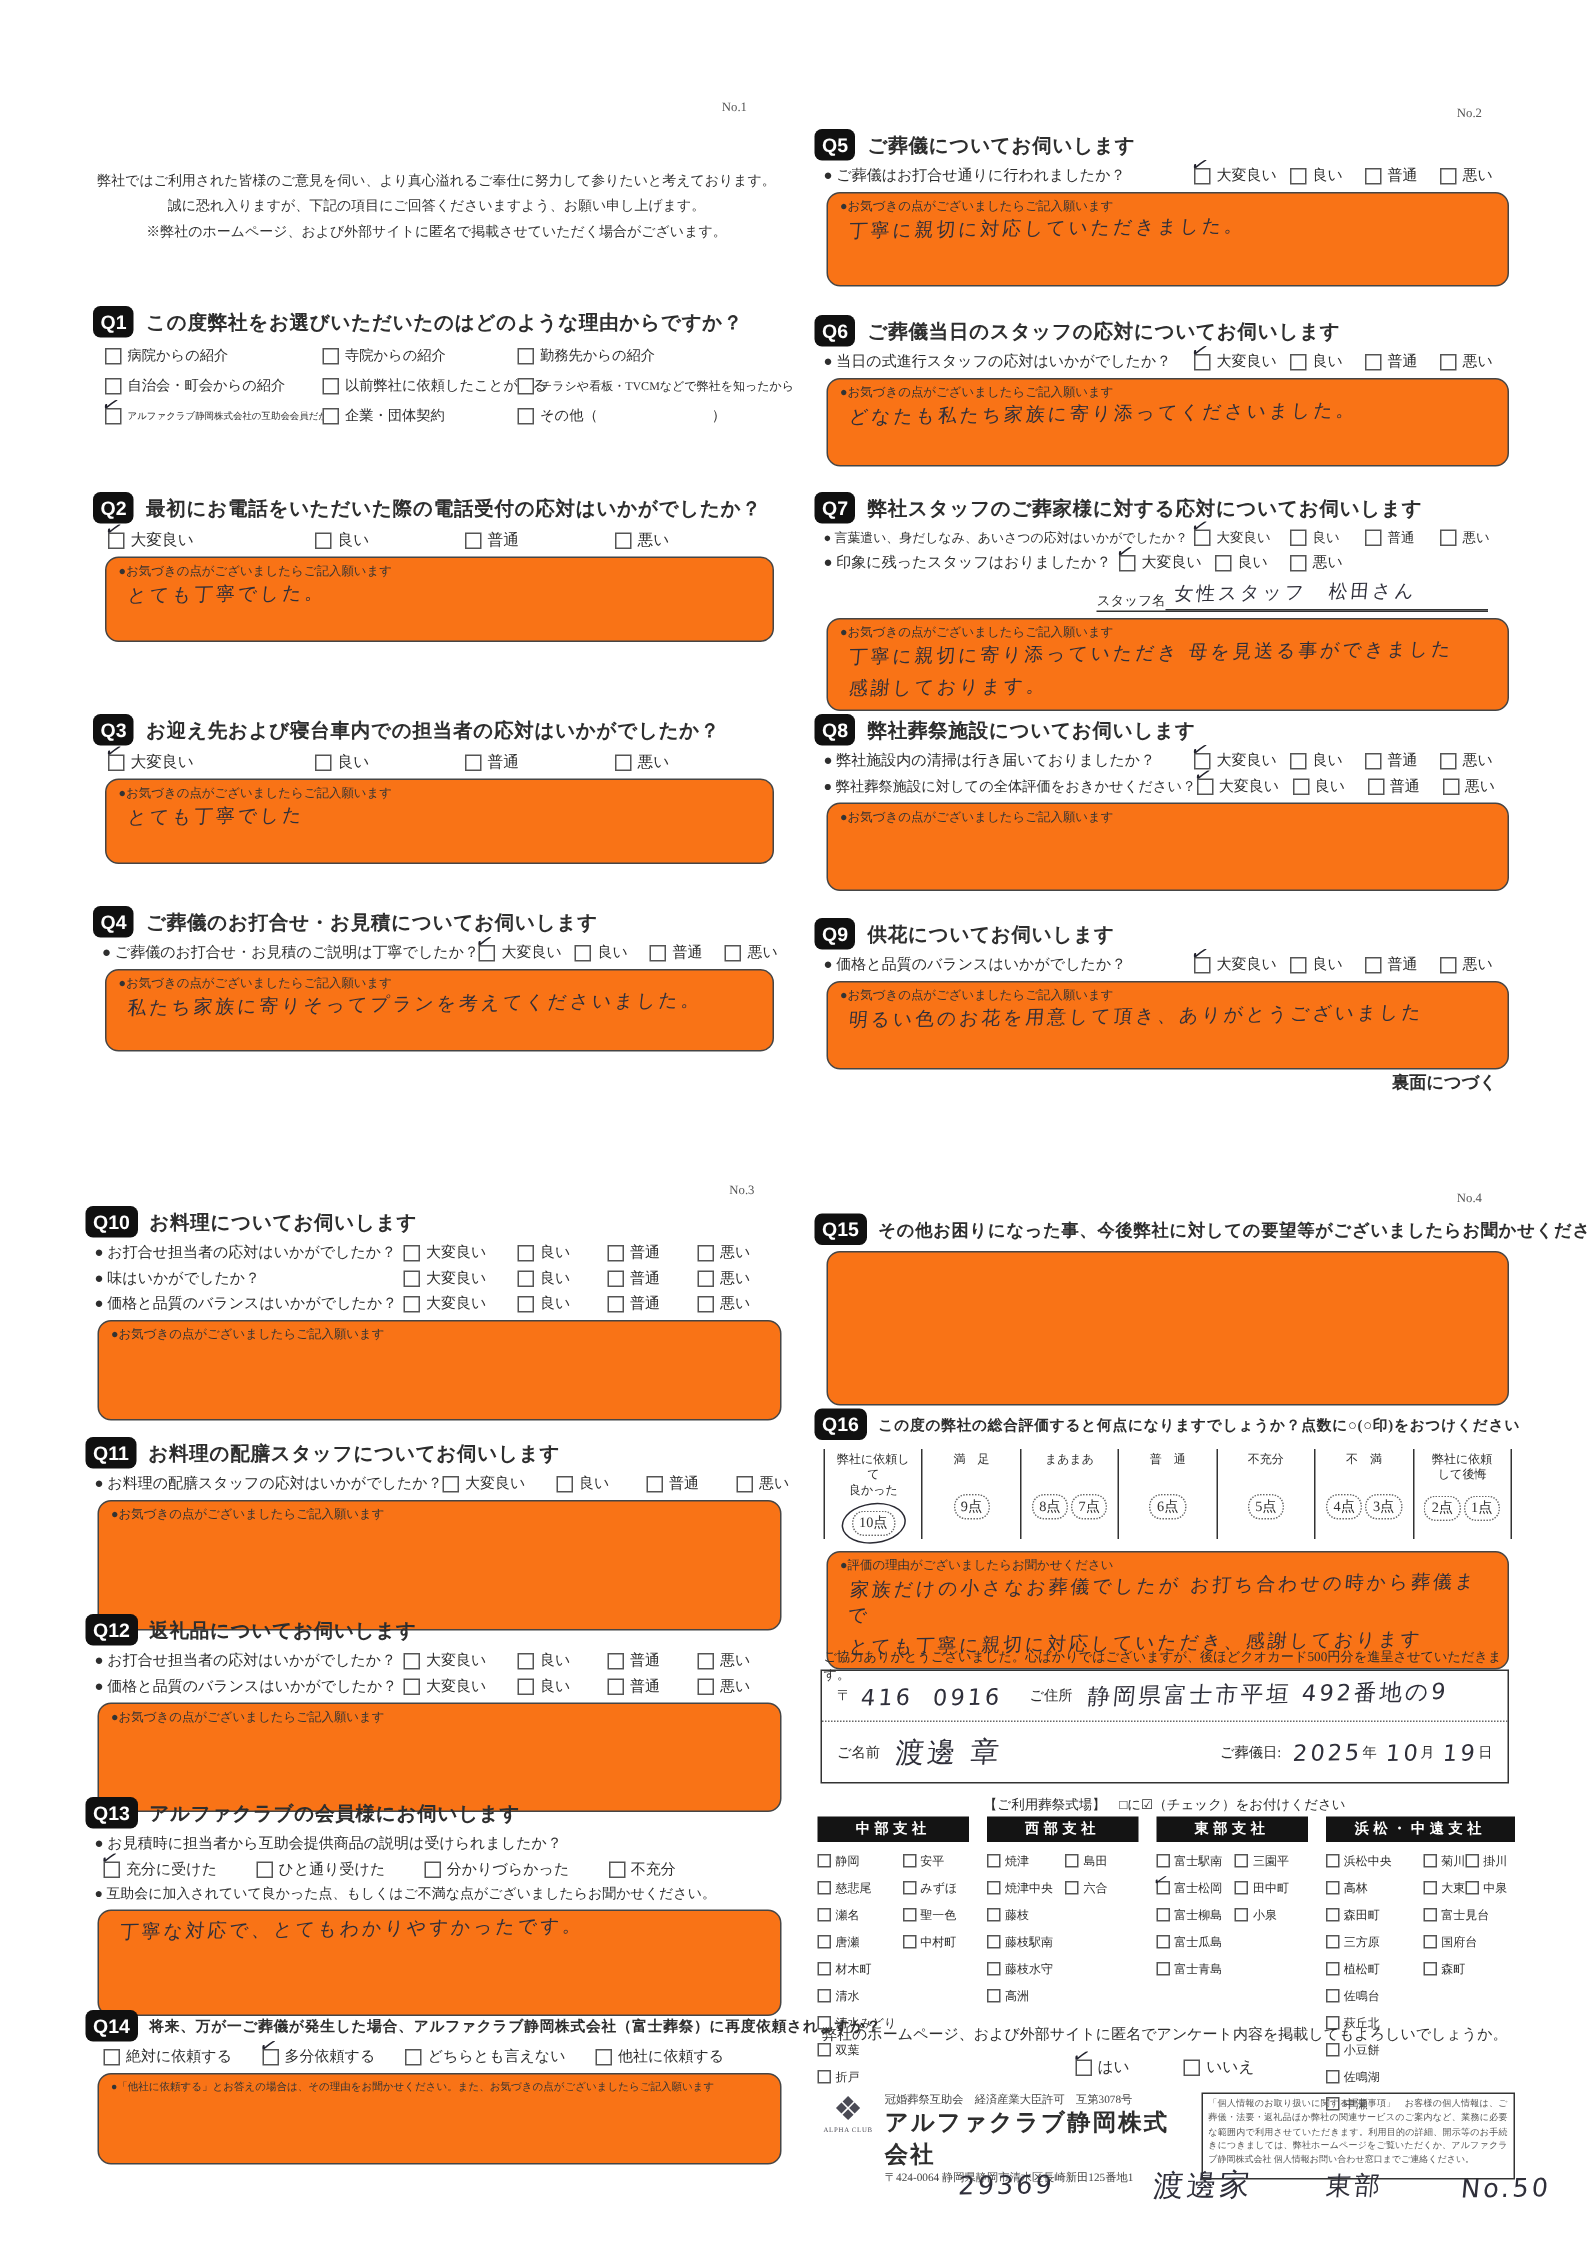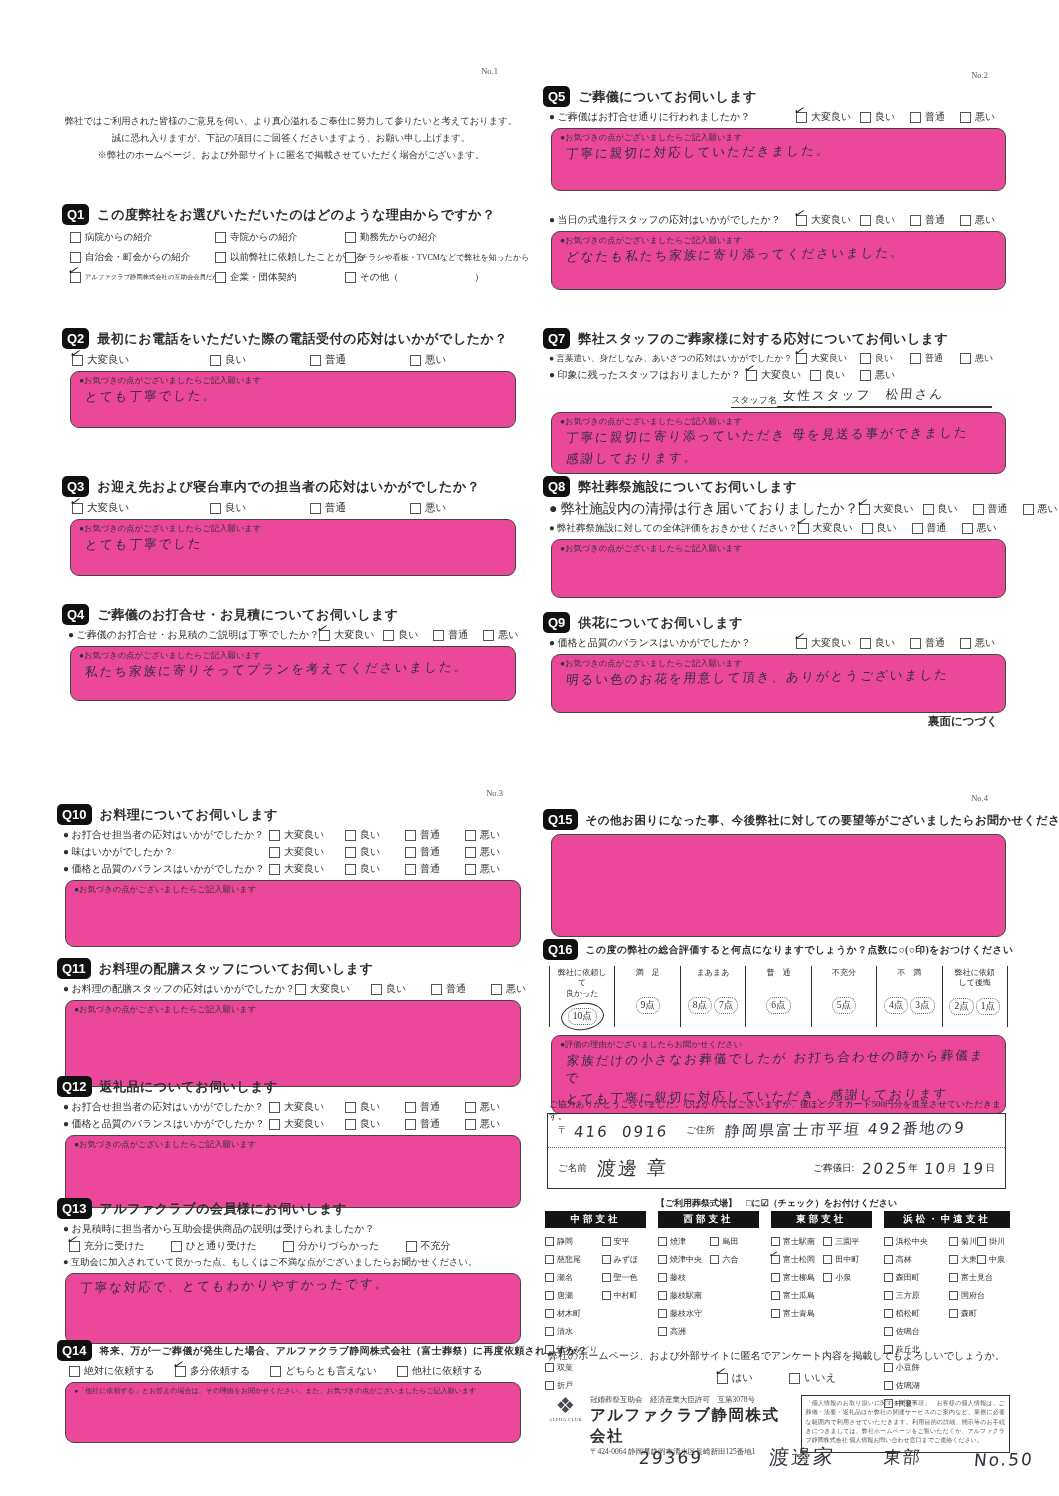--- a/index.html
+++ b/index.html
@@ -37,21 +37,21 @@
   .optspread .opt{width:100px;}
   .optspread .opt:nth-of-type(1){width:138px;}
   .optspread .olabel{font-size:10.5px;}
   .optrow{display:flex;gap:26px;margin:3px 0 3px 12px;}
   
   .q1grid{display:grid;grid-template-columns:145px 130px auto;row-gap:7px;margin:6px 0 0 8px;}
   .q1grid .olabel{font-size:9.5px;}
   .q1grid > .opt:nth-of-type(6) .olabel{font-size:8px;}
   .q1grid > .opt:nth-of-type(7) .olabel{font-size:6.3px;}
   
-  .note{border:1.3px solid #454545;border-radius:9px;padding:3px 8px 4px 8px;margin:4px 4px 0 8px;background:#ec4899;}
+  .note{border:1.3px solid #454545;border-radius:9px;padding:3px 8px 4px 8px;margin:4px 4px 0 8px;background:#f97316;}
   .nlabel{font-size:8.3px;color:#333;}
   .nlabel.tiny{font-size:7px;}
   .hand{font-family:"DejaVu Sans",sans-serif;color:#2f2f3a;font-size:12.5px;letter-spacing:2px;
         transform:skewX(-6deg) rotate(-0.8deg);transform-origin:left center;display:inline-block;margin:3px 0 1px 6px;}
   .hand.big{font-size:15px;}
   
   .titleblock{position:absolute;left:0;right:0;text-align:center;}
   .maintitle{font-size:21px;font-weight:700;letter-spacing:3px;margin:0 0 10px 0;}
   .titlerule{border-bottom:2.5px solid #3a3a3a;}
   .intro{margin-top:13px;font-size:9.3px;line-height:1.85;color:#333;}
@@ -63,21 +63,21 @@
   .rth{font-size:8px;line-height:1.3;white-space:pre-line;margin-bottom:6px;min-height:20px;}
   .pill{display:inline-block;border:1.2px dotted #666;border-radius:8px;font-size:9.5px;padding:1px 4px;margin:0 1px;position:relative;}
   .pill.circled::after{content:"";position:absolute;inset:-6px -8px;border:1.6px solid #2a2a33;border-radius:50%;transform:rotate(-7deg);}
   
   .thanks{position:absolute;left:6px;right:0;font-size:8.8px;}
   .addr{position:absolute;left:4px;right:4px;border:1.4px solid #333;}
   .arow{display:flex;align-items:center;padding:5px 10px;}
   .arow + .arow{border-top:1.3px dotted #666;}
   .alabel{font-size:9.5px;flex:0 0 auto;}
   
-  .hallcap{position:absolute;left:0;right:0;text-align:center;font-size:9px;font-weight:700;}
+  .hallcap{position:absolute;left:0;right:0;text-align:center;font-size:9px;font-weight:400;}
   .halls{position:absolute;left:2px;right:0;display:flex;gap:12px;}
   .hgroup{flex:1;}
   .hgroup.wide{flex:1.25;}
   .hhead{background:#141414;color:#fff;text-align:center;font-size:9.5px;font-weight:700;padding:2px 0;letter-spacing:3px;}
   .hcols{display:flex;gap:4px;margin-top:4px;}
   .hcols ul{list-style:none;margin:0;padding:0;flex:1;}
   .hcols li{margin:0 0 3px 0;}
   .hcols .cb{width:7px;height:7px;margin-right:3px;}
   .hcols .olabel{font-size:8px;}
   .hcols .tick{font-size:11px;top:-8px;}
@@ -316,20 +316,24 @@
             </span>
           </span>
       </div>
       <div class="note" style="min-height:54px;">
         <div class="nlabel">●お気づきの点がございましたらご記入願います</div>
         <span class="hand">丁寧に親切に対応していただきました。</span>
       </div>
     </div>
 
     <div class="q" style="top:140px;">
+      <div class="qhead">
+        <span class="qb">Q6</span>
+        <span class="qt">ご葬儀当日のスタッフの応対についてお伺いします</span>
+      </div>
       <div class="brow">
         <span class="btext" style="font-size:10px;">● 当日の式進行スタッフの応対はいかがでしたか？</span>
         <span class="opts">
 
             <span class="opt checked">
               <span class="cb">
                 <span class="tick"></span>
               </span>
               <span class="olabel">大変良い</span>
             </span>
@@ -422,21 +426,21 @@
         <span class="hand">感謝しております。</span>
       </div>
     </div>
 
     <div class="q" style="top:406px;">
       <div class="qhead">
         <span class="qb">Q8</span>
         <span class="qt">弊社葬祭施設についてお伺いします</span>
       </div>
       <div class="brow">
-        <span class="btext" style="font-size:14px;">● 弊社施設内の清掃は行き届いておりましたか？</span>
+        <span class="btext" style="font-size:10px;">● 弊社施設内の清掃は行き届いておりましたか？</span>
         <span class="opts">
 
             <span class="opt checked">
               <span class="cb">
                 <span class="tick"></span>
               </span>
               <span class="olabel">大変良い</span>
             </span>
 
             <span class="opt">

